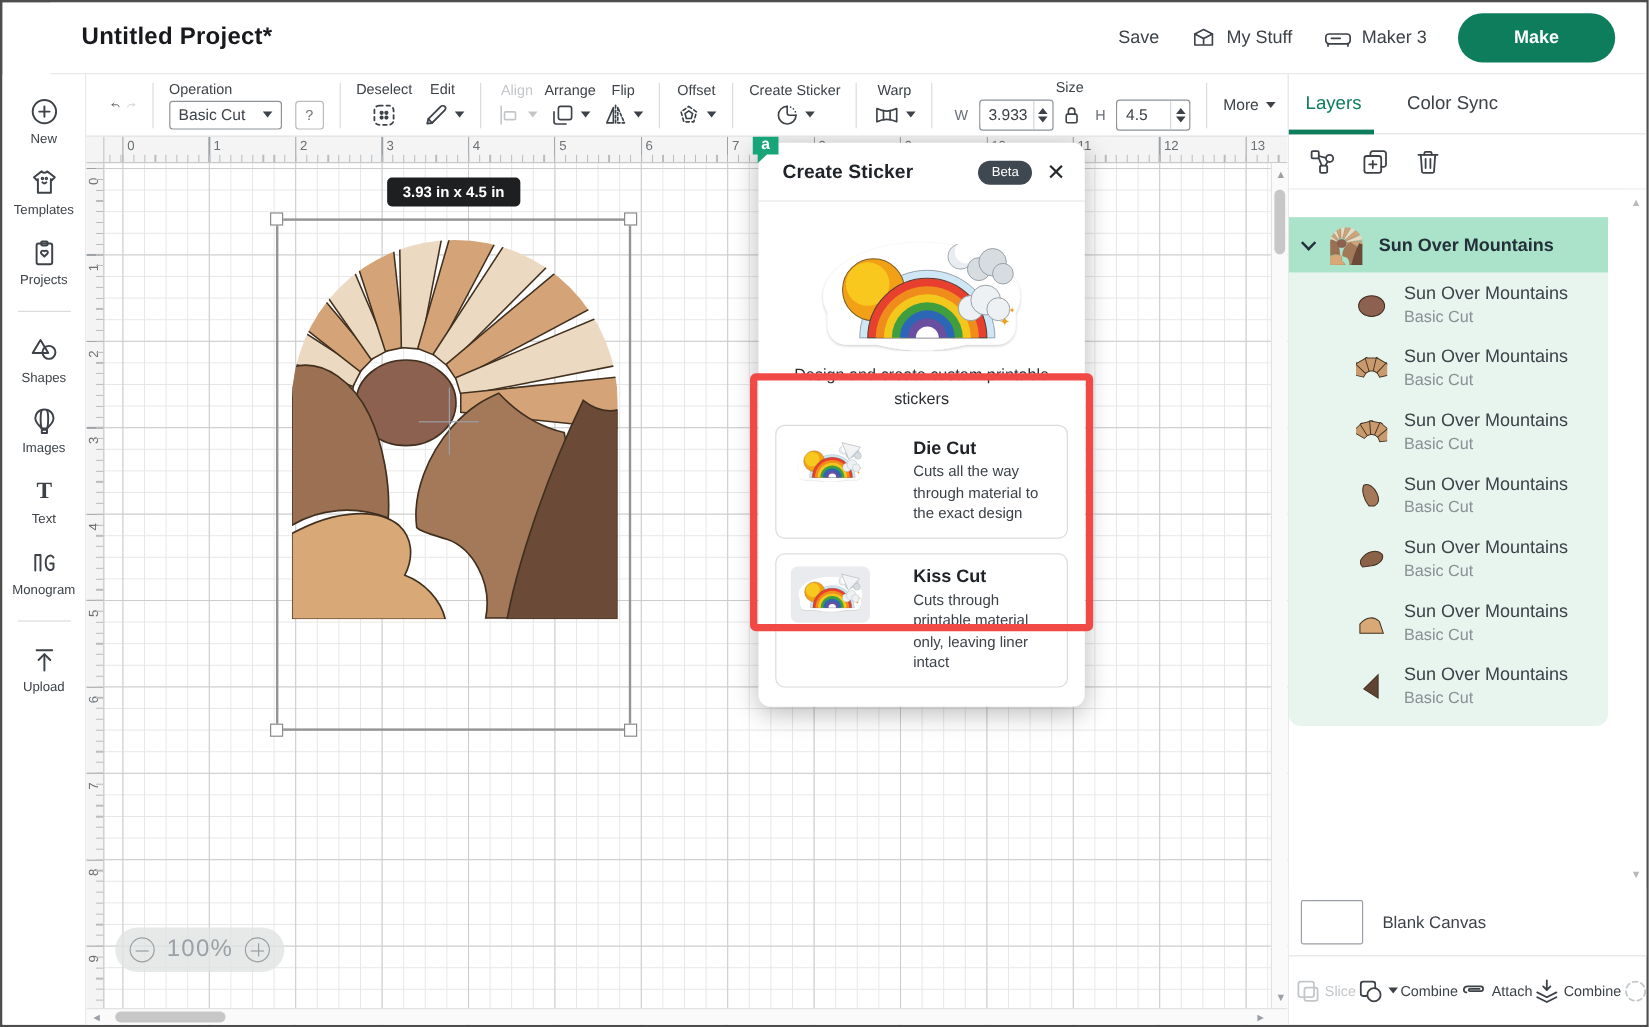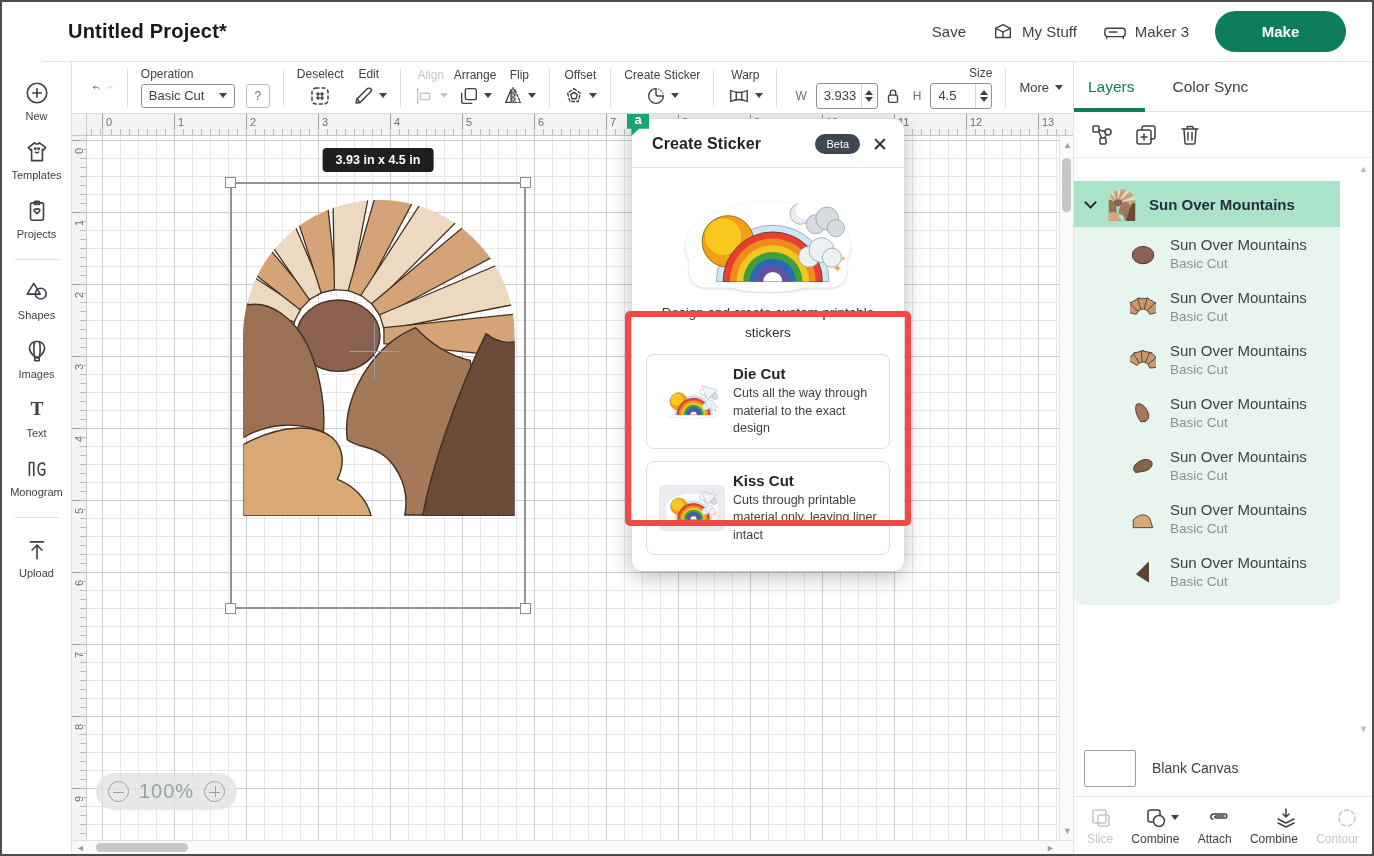--- a/index.html
+++ b/index.html
@@ -75,21 +75,21 @@
 
   
   .pop { position:absolute; left:560px; top:5px; width:272px; background:#fff; border-radius:10px; box-shadow:0 5px 22px rgba(0,0,0,.28); z-index:10; }
   .pop-hdr { display:flex; align-items:center; padding:15px 16px 13px 20px; border-bottom:1px solid #e6e6e6; }
   .pop-title { font-size:16px; color:#1f2328; font-weight:bold; letter-spacing:.1px; }
   .beta { margin-left:auto; background:#3f4750; color:#fff; font-size:11px; border-radius:11px; padding:4px 11px; }
   .pop-x { margin-left:12px; font-size:19px; color:#26292c; cursor:pointer; line-height:1; }
   .pop-body { padding:14px 14px 16px; }
   .pop-art { display:flex; justify-content:center; margin-top:6px; }
   .pop-desc { text-align:center; font-size:13.5px; color:#2b2f33; line-height:1.45; margin-top:10px; }
-  .opt-card { border:1px solid #dcdcdc; border-radius:8px; display:flex; align-items:center; padding:10px 12px; margin-top:12px; min-height:86px; cursor:pointer; background:#fff; }
+  .opt-card { border:1px solid #dcdcdc; border-radius:8px; display:flex; align-items:flex-start; padding:10px 12px; margin-top:12px; min-height:86px; cursor:pointer; background:#fff;gap:28px; }
   .opt-ic { width:66px; flex:0 0 66px; display:flex; justify-content:center; }
   .opt-txt { margin-left:8px; }
   .opt-title { font-size:15px; font-weight:bold; color:#1f2328; margin-bottom:3px; }
   .opt-sub { font-size:12.5px; color:#3c4248; line-height:1.4; }
   .kiss-bg { background:#e9ebee; border-radius:6px; padding:3px 5px; }
   .green-tag { position:absolute; left:-5px; top:-7px; width:22px; height:24px; background:#17a578; color:#fff; font-size:13px; font-weight:bold; display:flex; align-items:flex-start; justify-content:center; clip-path:polygon(0 0,100% 0,100% 70%,55% 70%,20% 100%,20% 70%,0 70%); }
 
   
   .red-rect { position:absolute; left:553px; top:197px; width:286px; height:215px; border:6px solid #f14a46; border-radius:5px; z-index:11; pointer-events:none; }
 
@@ -121,21 +121,21 @@
   .grp-hdr .nm { font-size:15px; font-weight:bold; color:#23303a; }
   .chev { width:9px; height:9px; border-right:2px solid #23303a; border-bottom:2px solid #23303a; transform:rotate(45deg); margin-top:-4px; }
   .lyr { display:flex; align-items:center; gap:14px; padding:8px 10px 8px 56px; cursor:pointer; }
   .lyr .t1 { font-size:15px; color:#3c4248; line-height:1.3; }
   .lyr .t2 { font-size:13.5px; color:#8a9096; line-height:1.3; }
   .rp-scroll { position:absolute; right:0; top:0; bottom:0; width:16px; background:#fff; }
   .rp-foot { height:56px; flex:0 0 56px; display:flex; align-items:center; gap:16px; padding:0 10px; background:#fff; }
   .swatch { width:52px; height:37px; border:1px solid #9aa0a5; background:#fff; border-radius:2px; cursor:pointer; }
   .rp-foot span { font-size:14px; color:#3c4248; }
   .rp-actions { height:58px; flex:0 0 58px; border-top:1px solid #e4e4e4; display:flex; align-items:center; justify-content:space-around; padding:0 4px; }
-  .act { display:flex; flex-direction:column; align-items:flex-end; gap:2px; cursor:pointer; }
+  .act { display:flex; align-items:center; gap:2px; cursor:pointer; }
   .act span { font-size:12px; color:#3c4248; }
   .act.dis span { color:#c3c7ca; }
   .act.dis .ic { stroke:#c3c7ca; }
   .hidden-defs { position:absolute; width:0; height:0; overflow:hidden; }
 </style>
 </head>
 <body>
 
 <svg class="hidden-defs" aria-hidden="true">
   <defs>
@@ -403,21 +403,21 @@
           <div class="tb-lab">Warp</div>
           <div class="tb-row">
             <svg class="ic" width="24" height="22" viewBox="0 0 26 24">
                 <path d="M4,6 C10,9 16,9 22,6 L22,18 C16,15 10,15 4,18 Z"></path>
                 <path d="M10,7.8 L10,16.2 M16,7.8 L16,16.2"></path>
               </svg>
             <i class="caret"></i>
           </div>
         </div>
         <div class="tb-sep"></div>
-        <div class="tb-grp" style="align-items:flex-end">
+        <div class="tb-grp" style="align-items:center">
           <div class="tb-lab">Size</div>
           <div class="tb-row" style="position:relative">
             <span class="size-wh">W</span>
             <div class="num-box">
               <input value="3.933" style="">
               <div class="stepper">
                   <i class="up"></i>
                   <i class="dn"></i>
                 </div>
             </div>

